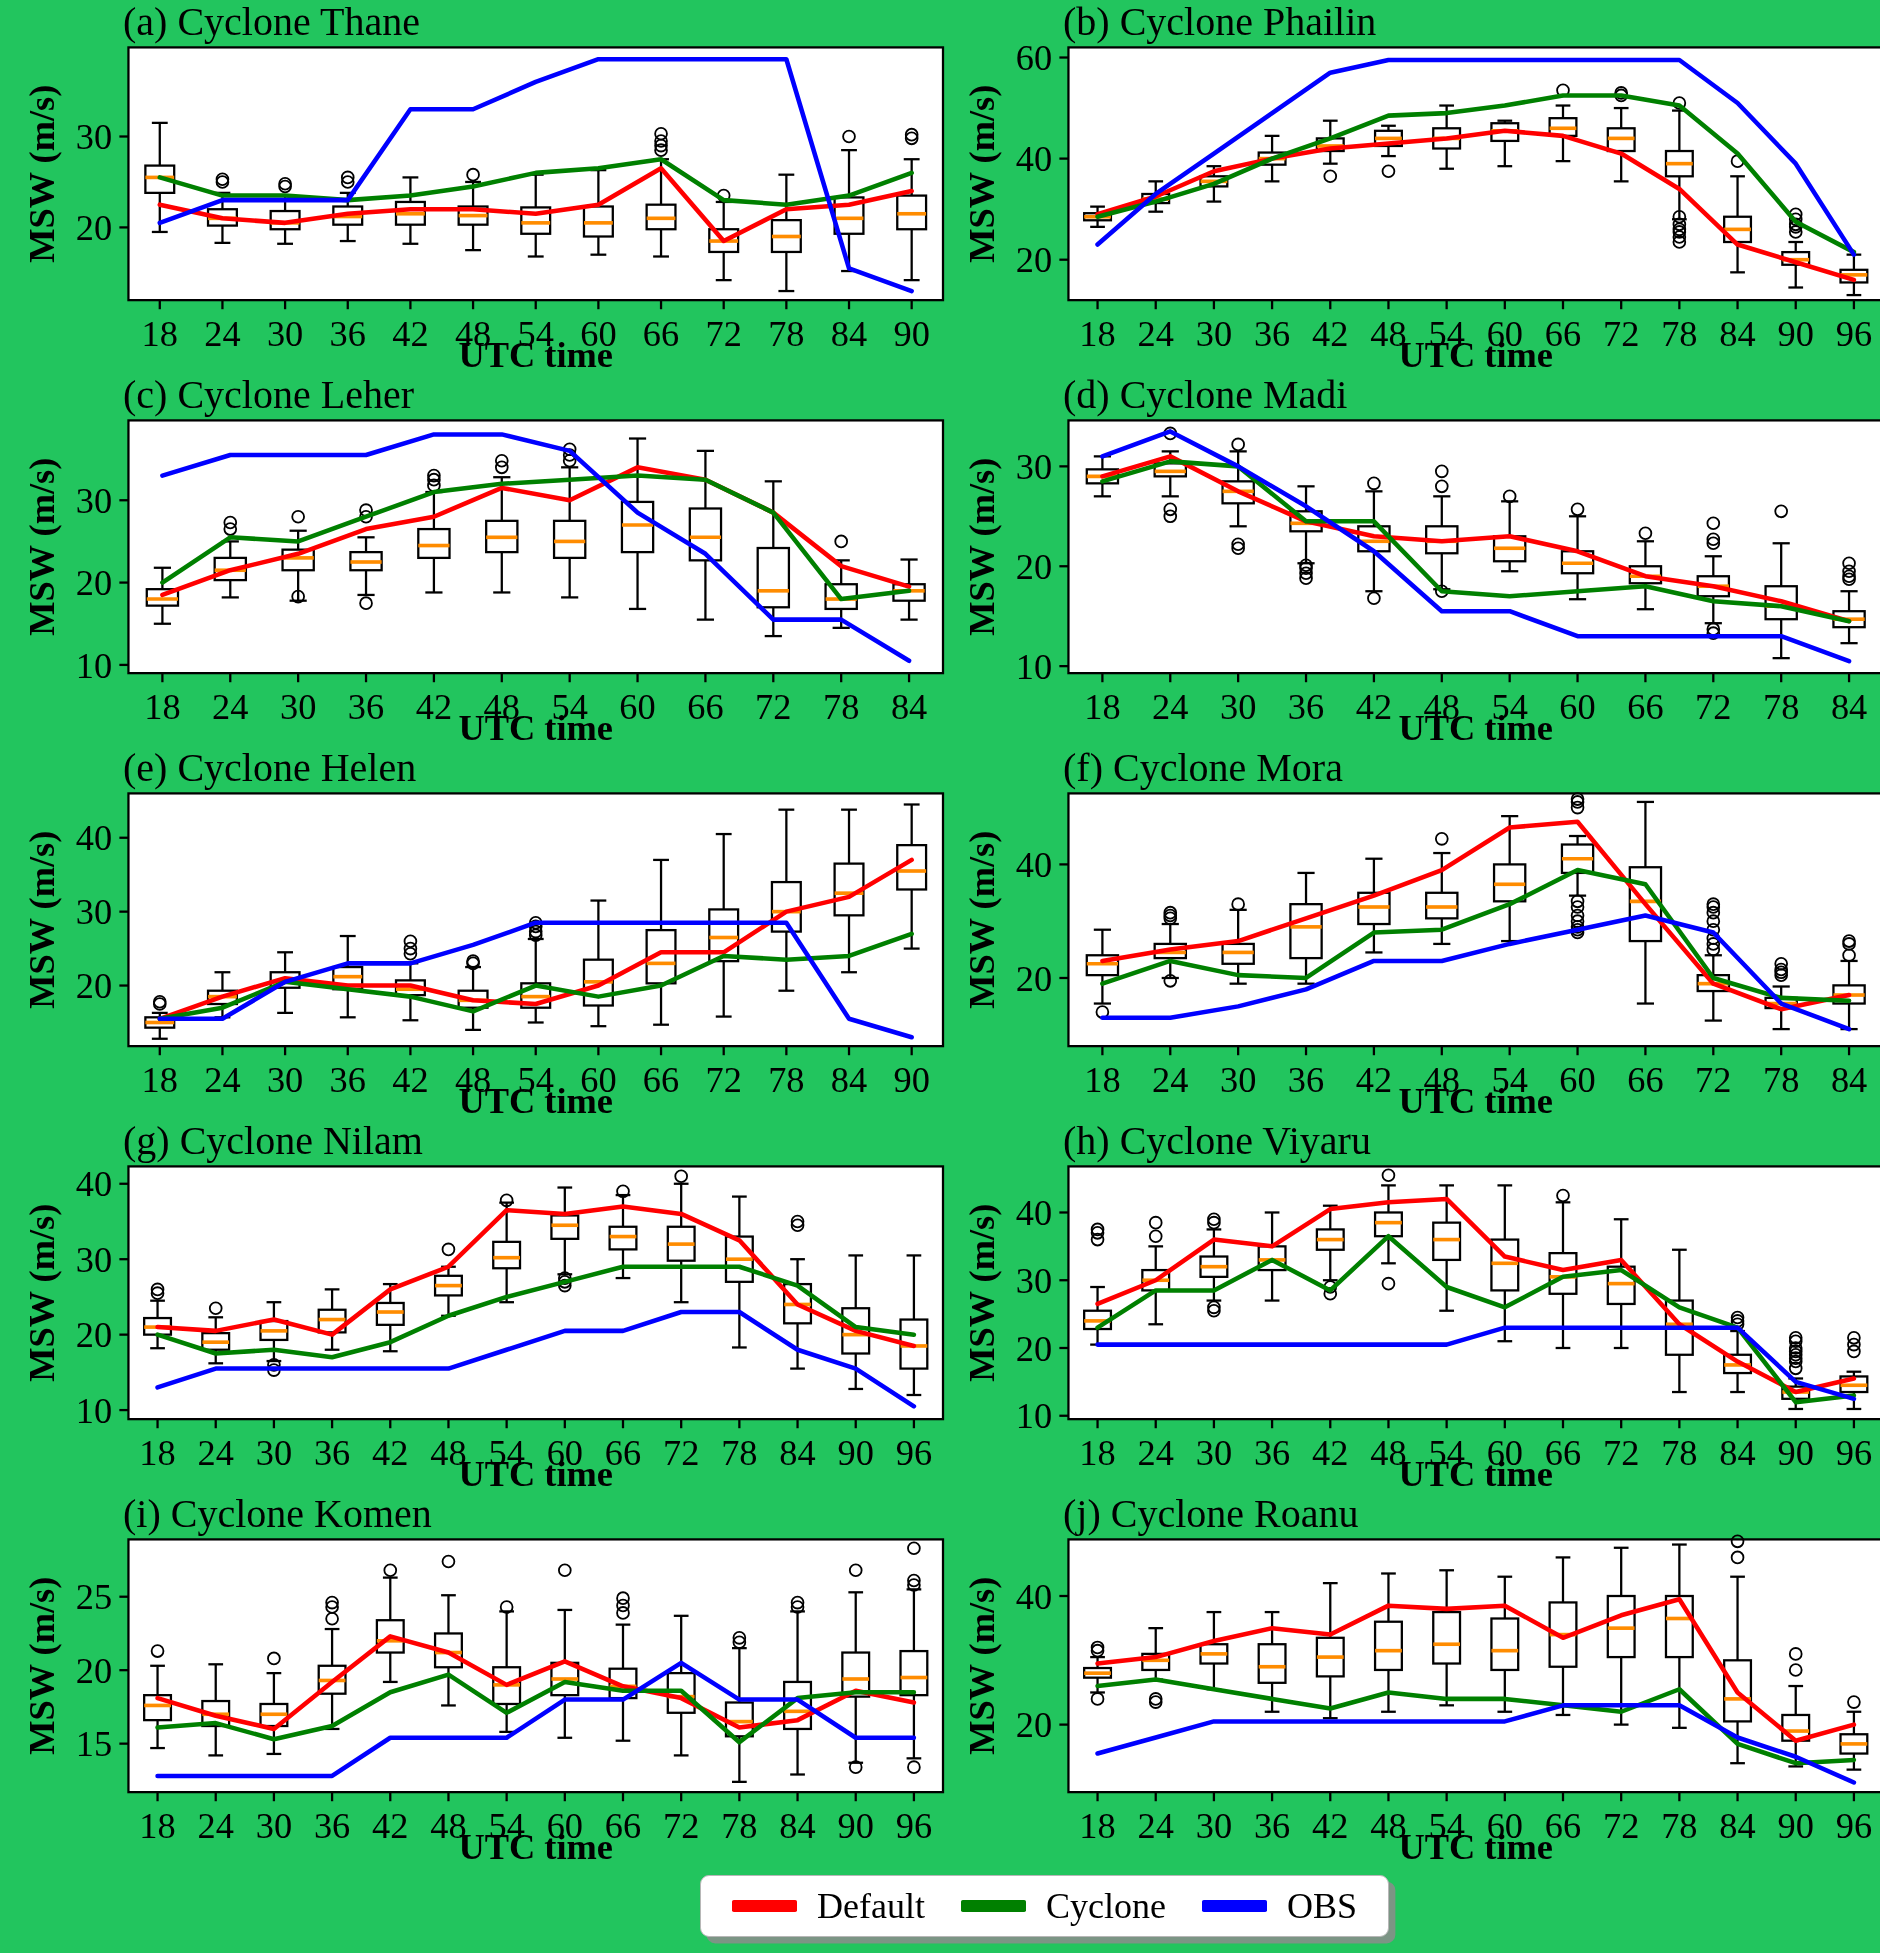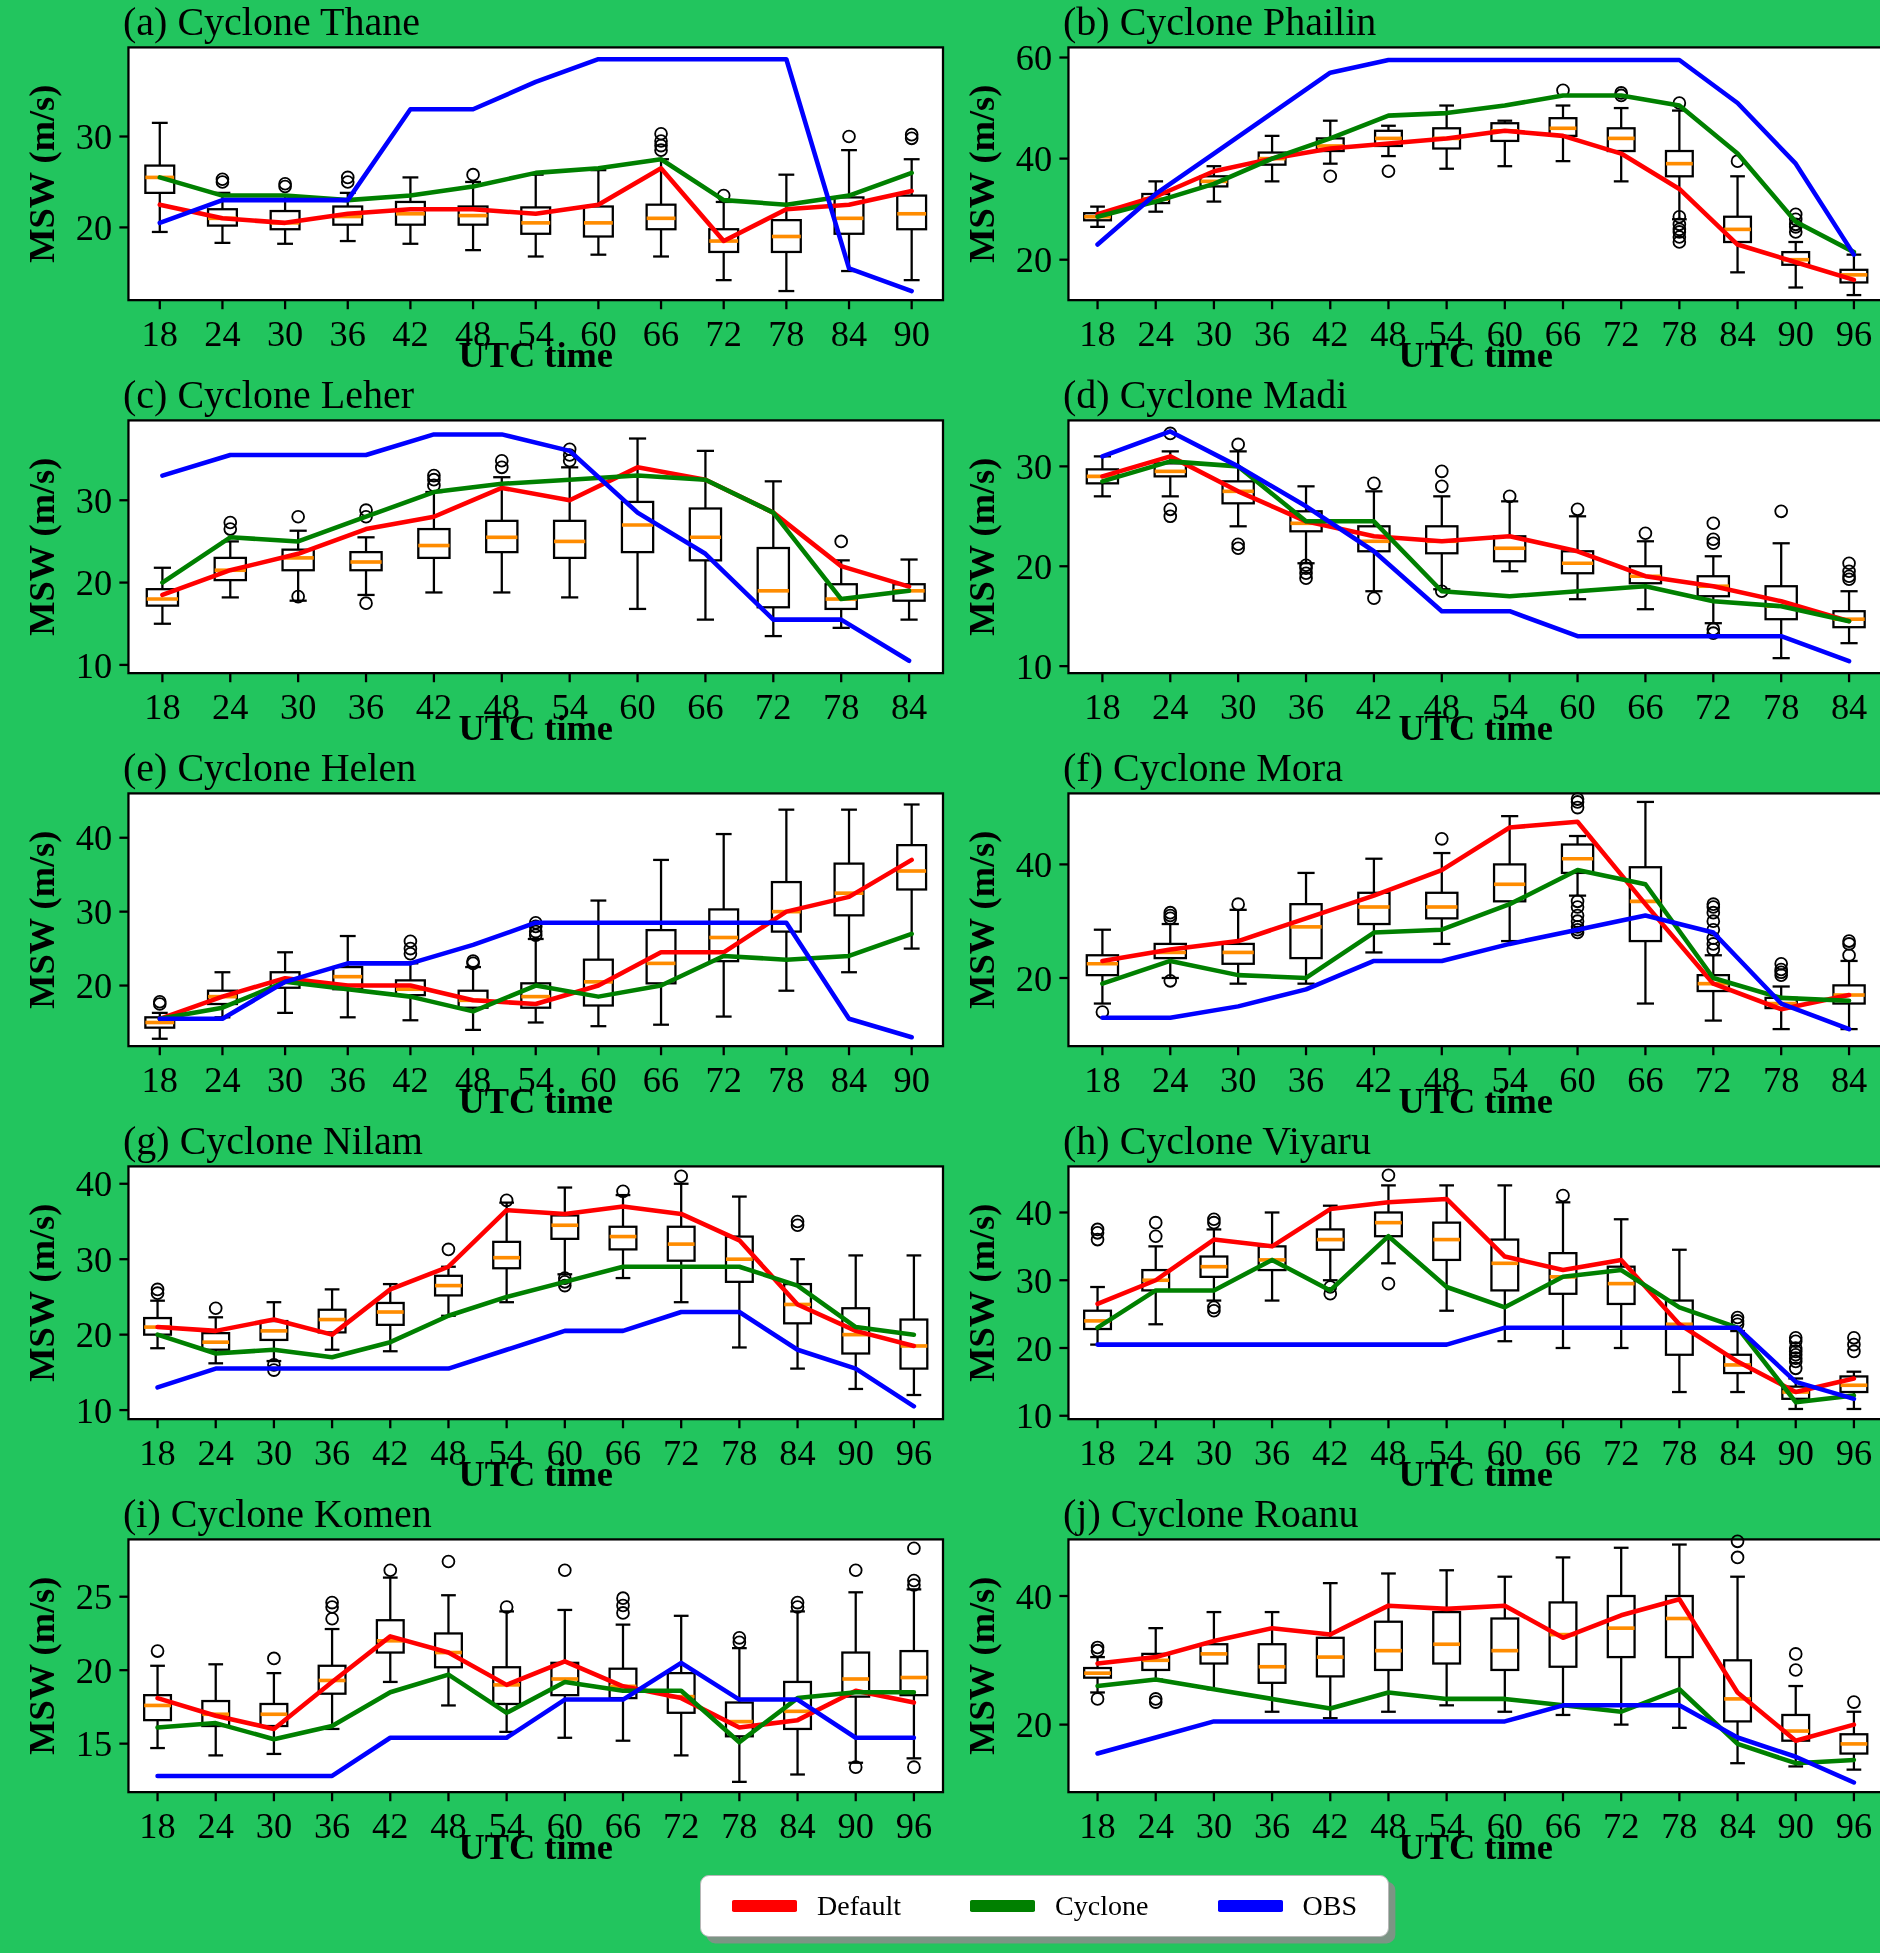--- a/index.html
+++ b/index.html
@@ -8,21 +8,21 @@
   #panels{display:grid;grid-template-columns:940px 940px;grid-auto-rows:373px;}
   .panel{position:relative;width:940px;height:373px;}
   .panel svg{display:block;}
   #legend{position:absolute;left:700px;top:1875px;width:689px;height:62px;
     background:#fff;border:1.8px solid #b7b7b7;border-radius:9px;
     box-shadow:6.4px 6.4px 0 rgba(140,140,140,0.85);
     display:flex;align-items:center;justify-content:space-between;
     padding:0 31px;box-sizing:border-box;}
   .legend-item{display:flex;align-items:center;gap:20px;}
   .legend-swatch{width:65px;height:11.8px;border-radius:1.8px;display:inline-block;}
-  .legend-label{font-size:28px;color:#000;line-height:1;}
+  .legend-label{font-size:36px;color:#000;line-height:1;}
 </style>
 </head>
 <body>
 
 <div id="figure">
   <div id="panels">
       <div class="panel">
         <svg width="940" height="373" viewBox="0 0 1034 410">
           <text x="110" y="38" font-size="44" fill="#000">(a) Cyclone Thane</text>
           <rect x="116" y="52" width="896" height="278" fill="#ffffff" stroke="#000000" stroke-width="2.5"></rect>

